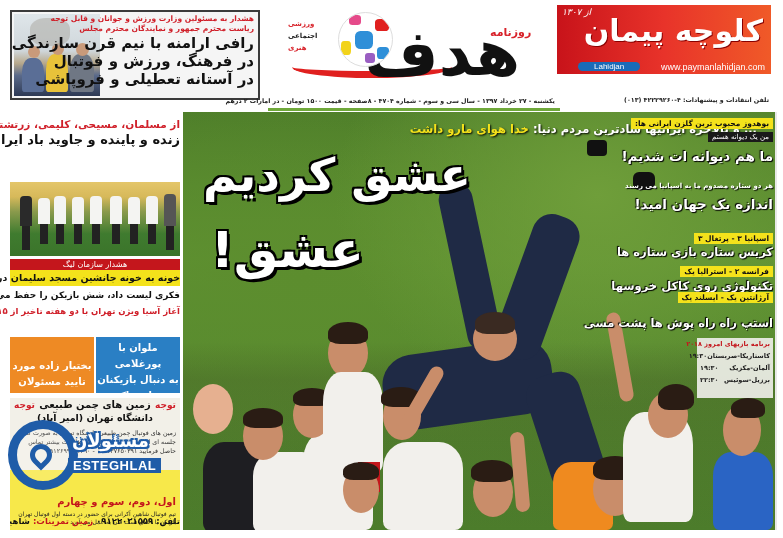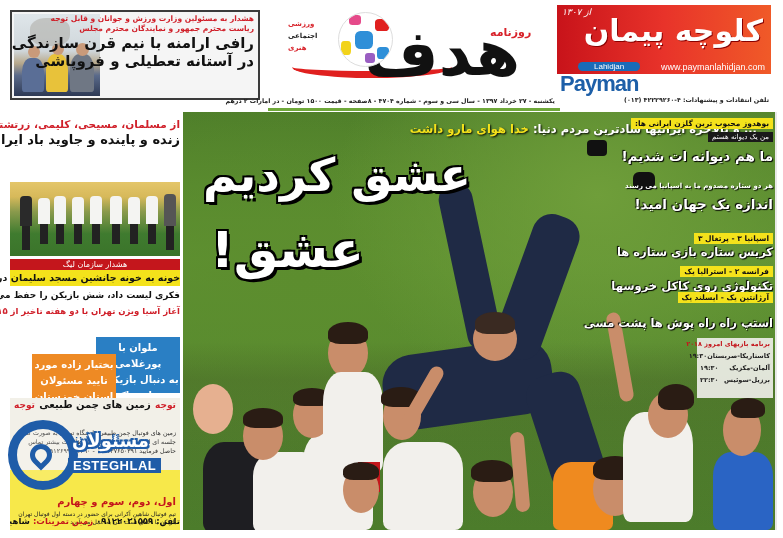--- a/index.html
+++ b/index.html
@@ -80,21 +80,21 @@
   #lc-photo { left: 10px; top: 182px; width: 170px; height: 74px; overflow: hidden;
               background: linear-gradient(180deg,#e4c66a 0%,#d7b95a 20%,#8a9a4c 40%,#3f7b2f 70%,#3b742a 100%); }
   .pl { position: absolute; background: #f4f4f2; border-radius: 4px 4px 0 0; }
   .pl-leg { position: absolute; background: #222; }
   #lc-redbar { left: 10px; top: 259px; width: 170px; height: 11px; background: #c4161c; color: #fff; font-size: 8px; text-align: center; line-height: 11px; }
   #lc-yellow { left: 10px; top: 270px; width: 170px; height: 16px; background: #f4e21b; color: #111; font-size: 9.5px; font-weight: 900; text-align: center; line-height: 16px; white-space: nowrap; }
   #lc-line1 { left: 10px; top: 290px; width: 170px; color: #111; font-size: 9px; font-weight: bold; text-align: center; white-space: nowrap; }
   #lc-line2 { left: 10px; top: 306px; width: 170px; color: #d0202a; font-size: 8.5px; font-weight: bold; text-align: center; white-space: nowrap; }
 
   #box-blue { left: 96px; top: 337px; width: 84px; height: 56px; background: #2a7fc4; color: #fff; font-size: 10px; font-weight: bold; text-align: center; line-height: 16px; padding-top: 3px; }
-  #box-orange { left: 10px; top: 354px; width: 84px; height: 56px; background: #ee8a24; color: #fff; font-size: 10px; font-weight: bold; text-align: center; line-height: 16px; padding-top: 3px; margin-left: 22px; }
+  #box-orange { left: 10px; top: 337px; width: 84px; height: 56px; background: #ee8a24; color: #fff; font-size: 10px; font-weight: bold; text-align: center; line-height: 16px; padding-top: 21px; }
 
   #ad2 { left: 10px; top: 398px; width: 170px; height: 132px; background: #f2f0e8; overflow: hidden; }
   #ad2-note-r { right: 4px; top: 2px; color: #d0202a; font-size: 9px; font-weight: bold; }
   #ad2-note-l { left: 4px; top: 2px; color: #d0202a; font-size: 9px; font-weight: bold; }
   #ad2-title { left: 0; top: 1px; width: 170px; text-align: center; color: #111; font-size: 10px; font-weight: 900; white-space: nowrap; }
   #ad2-sub { left: 0; top: 14px; width: 170px; text-align: center; color: #111; font-size: 9.5px; font-weight: 900; white-space: nowrap; }
   #ad2-body { right: 4px; top: 30px; width: 162px; color: #333; font-size: 6.3px; line-height: 9px; text-align: right; }
   #ad2-yellow { left: 0; top: 72px; width: 170px; height: 60px; background: #f7e84a; }
   #ad2-ylw-title { right: 4px; top: 98px; color: #c4161c; font-size: 10px; font-weight: 900; white-space: nowrap; }
   #ad2-ylw-body { right: 4px; top: 112px; width: 160px; color: #222; font-size: 6px; line-height: 8px; text-align: right; }
@@ -119,20 +119,21 @@
     <div class="tl-figure" style="left:56px;top:40px;width:24px;height:38px;background:#6f7784;"></div>
     <div class="tl-figure" style="left:14px;top:32px;width:12px;height:12px;border-radius:50%;background:#c99a7a;"></div>
     <div class="tl-figure" style="left:38px;top:29px;width:12px;height:12px;border-radius:50%;background:#c99a7a;"></div>
     <div class="tl-figure" style="left:62px;top:29px;width:13px;height:13px;border-radius:50%;background:#c99a7a;"></div>
     <div class="tl-figure" style="left:16px;top:4px;width:40px;height:28px;border-radius:40%;background:#b7b7b2;opacity:0.7;"></div>
   </div>
   <div id="topleft-text" class="abs">
     <div class="tl-warn">هشدار به مسئولین وزارت ورزش و جوانان و قابل توجه</div>
     <div class="tl-warn">ریاست محترم جمهور و نمایندگان محترم مجلس</div>
     <div class="tl-head">رافی ارامنه با نیم قرن سازندگی</div>
+    <div class="tl-head">در فرهنگ، ورزش و فوتبال</div>
     <div class="tl-head">در آستانه تعطیلی و فروپاشی</div>
   </div>
 </div>
 
 <div id="logo-area" class="abs">
   <div id="logo-swoosh" class="abs"></div>
   <div id="logo-main" class="abs">هدف</div>
   <div id="logo-ball" class="abs">
     <div class="ball-patch" style="left:16px;top:18px;width:18px;height:18px;background:#2f8fd8;"></div>
     <div class="ball-patch" style="left:2px;top:28px;width:10px;height:14px;background:#f2d31b;"></div>
@@ -150,21 +151,20 @@
 <div id="green-rule" class="abs"></div>
 
 <div id="ad-box" class="abs">
   <div id="ad-title" class="abs">کلوچه پیمان</div>
   <div id="ad-url" class="abs">www.paymanlahidjan.com</div>
   <div id="ad-yellow" class="abs"></div>
 </div>
 <div id="ad-corner" class="abs">از ۱۳۰۷</div>
 <div id="ad-brand" class="abs">
   <div id="ad-brand-lahidjan" class="abs">Lahidjan</div>
-  <div id="ad-brand-payman" class="abs">Payman</div>
 </div>
 <div id="ad-phone" class="abs">تلفن انتقادات و پیشنهادات: ۴-۴۲۲۲۹۲۶۰ (۰۱۳)</div>
 
 <div id="hero" class="abs">
   <div id="hero-crowd-bg" class="crowd"></div>
 
   <div class="suit" style="left:200px;top:235px;width:170px;height:75px;border-radius:30px;transform:rotate(-8deg);"></div>
   <div class="suit" style="left:330px;top:100px;width:48px;height:150px;border-radius:20px;transform:rotate(20deg);"></div>
   <div class="suit" style="left:270px;top:70px;width:34px;height:170px;border-radius:16px;transform:rotate(-12deg);"></div>
   <div class="suit" style="left:355px;top:260px;width:55px;height:120px;border-radius:20px;transform:rotate(-18deg);"></div>
@@ -282,20 +282,21 @@
 <div id="box-orange" class="abs">
   <div>بختیار زاده مورد</div>
   <div>تایید مسئولان</div>
   <div>استان خوزستان</div>
 </div>
 
 <div id="ad2" class="abs">
   <div id="ad2-note-r" class="abs">توجه</div>
   <div id="ad2-note-l" class="abs">توجه</div>
   <div id="ad2-title" class="abs">زمین های چمن طبیعی</div>
+  <div id="ad2-sub" class="abs">دانشگاه تهران (امیر آباد)</div>
   <div id="ad2-body" class="abs">زمین های فوتبال چمن طبیعی دانشگاه تهران به صورت کلی و جلسه ای اجاره داده می شود برای اطلاعات بیشتر تماس حاصل فرمایید ۰۹۱۲۳۷۶۵۰۳۹۱ - ۰۹۱۲۶۹۹۷۱۱۶۹۰</div>
   <div id="ad2-yellow" class="abs"></div>
   <div id="ad2-ylw-title" class="abs">اول، دوم، سوم و چهارم</div>
   <div id="ad2-ylw-body" class="abs">تیم فوتبال شاهین آکرانی برای حضور در دسته اول فوتبال تهران بازیکن با اخلاق تست فنی به عمل می آورد</div>
   <div id="ad2-phone" class="abs">
     <span>تلفن: ۰۹۱۲۲۰۳۱۵۵۹</span>
     <span class="red">زمین تمرینات:</span>
     <span>شاهین تهران</span>
   </div>
 </div>

